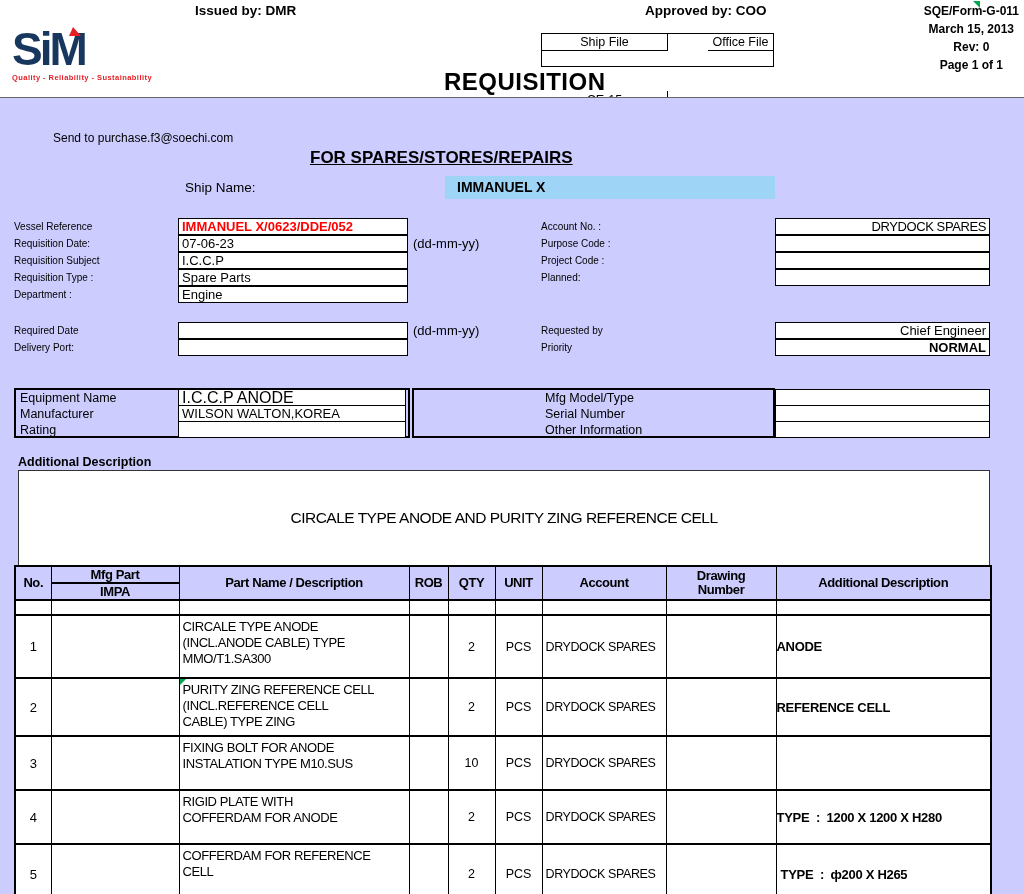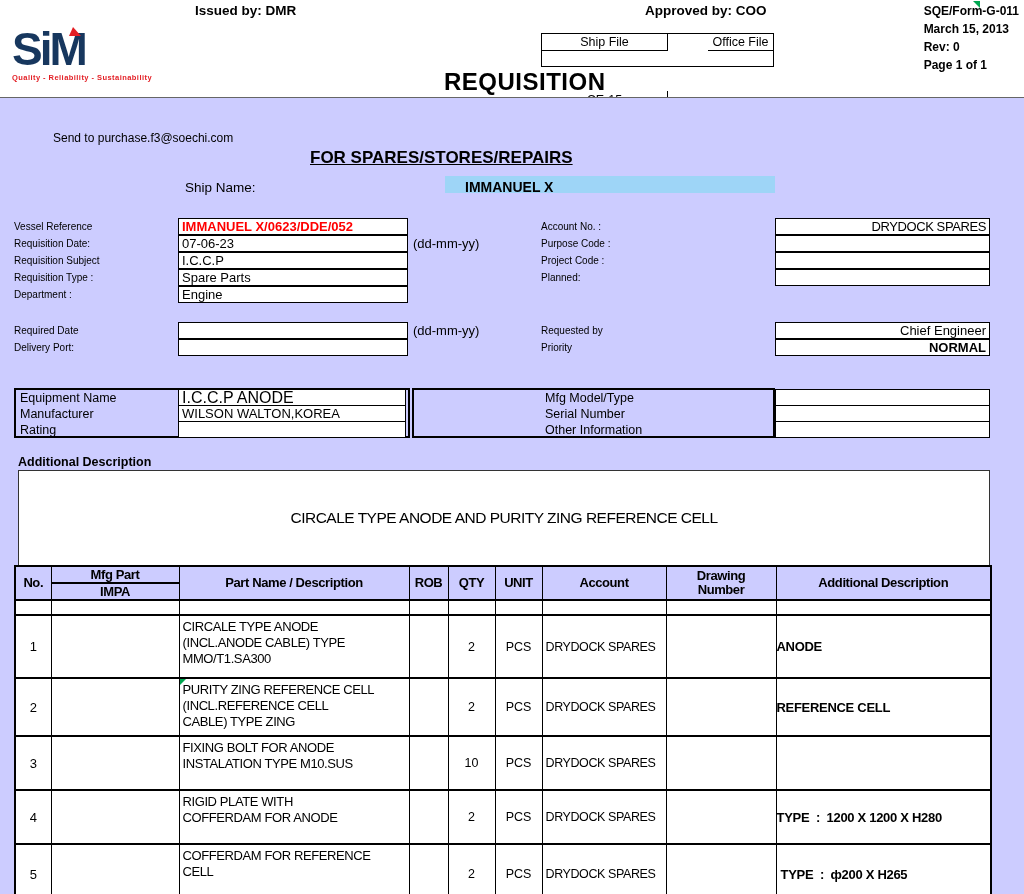--- a/index.html
+++ b/index.html
@@ -4,21 +4,21 @@
 <style>
   html,body{margin:0;padding:0;background:#ffffff;}
   .page{position:relative;width:1024px;height:894px;overflow:hidden;background:#ffffff;
         font-family:"Liberation Sans","DejaVu Sans",sans-serif;color:#000;}
   .abs{position:absolute;}
   .cond{letter-spacing:-0.4px;}
 
   
   .issued{left:182px;top:3px;font-weight:bold;font-size:13.5px;padding-left:13px;}
   .approved{left:645px;top:3px;font-weight:bold;font-size:13.5px;}
-  .right-block{right:5px;top:2px;text-align:left;font-weight:bold;font-size:12px;line-height:18px;}
+  .right-block{right:5px;top:2px;text-align:center;font-weight:bold;font-size:12px;line-height:18px;}
   .green-flag{left:973px;top:1px;width:0;height:0;border-right:7px solid #00A650;border-bottom:7px solid transparent;}
 
   .file-table{left:541px;top:33px;width:233px;height:34px;border:1px solid #000;
               display:grid;grid-template-columns:126px 1fr;grid-template-rows:17px 17px;box-sizing:border-box;gap:40px;}
   .file-cell{border-right:1px solid #000;border-bottom:1px solid #000;font-size:12.5px;
              display:flex;align-items:center;justify-content:center;box-sizing:border-box;}
   .file-cell:nth-child(2n){border-right:none;}
   .file-cell:nth-child(n+3){border-bottom:none;}
 
   .logo{left:12px;top:26px;width:180px;}
@@ -29,22 +29,22 @@
   .logo-tagline{color:#E31E24;font-size:7.5px;font-weight:bold;letter-spacing:0.45px;margin-top:1px;}
 
   .req-title{left:444px;top:68px;font-weight:bold;font-size:24px;letter-spacing:0.5px;}
 
   
   .body-bg{left:0;top:97px;width:1024px;height:797px;background:#CCCCFF;border-top:1px solid #666;box-sizing:border-box;}
 
   .send-to{left:53px;top:131px;font-size:12px;}
   .subtitle{left:310px;top:148px;font-weight:bold;font-size:17px;text-decoration:underline;}
   .ship-label{left:185px;top:180px;font-size:13.5px;}
-  .ship-cell{left:445px;top:176px;width:330px;height:17px;background:#9ED5F7;
-             font-weight:bold;font-size:14px;line-height:23px;padding-left:20px;box-sizing:border-box;}
+  .ship-cell{left:445px;top:176px;width:330px;height:23px;background:#9ED5F7;
+             font-weight:bold;font-size:14px;line-height:23px;padding-left:12px;box-sizing:border-box;}
 
   .flabel{font-size:10px;height:17px;line-height:17px;white-space:nowrap;}
   .fbox{background:#fff;border:1px solid #000;height:17px;line-height:15px;font-size:13px;
         box-sizing:border-box;padding:0 3px;overflow:hidden;white-space:nowrap;}
   .fbox.r{text-align:right;}
   .fbox.red{color:#FF0000;font-weight:bold;}
   .fbox.bold{font-weight:bold;}
   .suffix{font-size:13px;height:17px;line-height:17px;}
 
   

